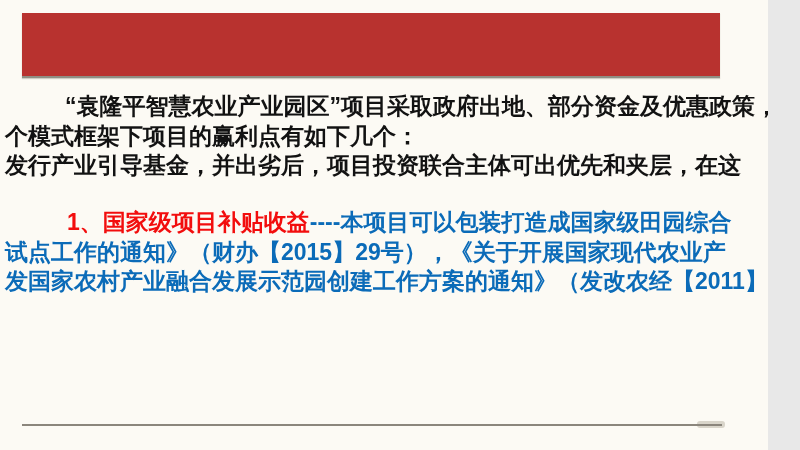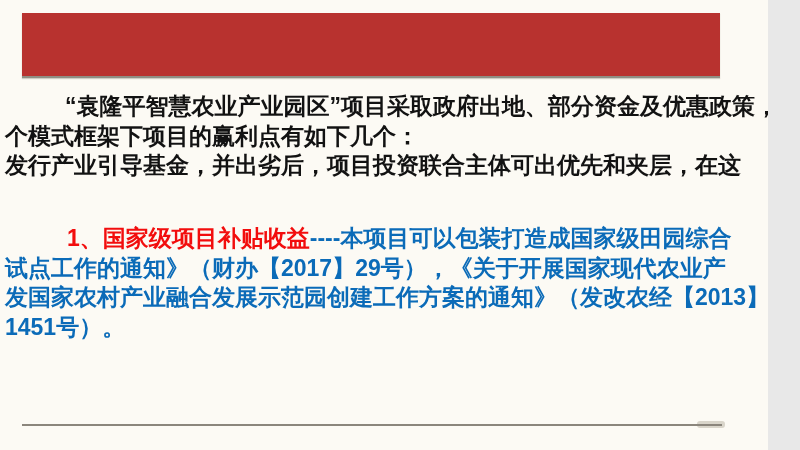--- a/index.html
+++ b/index.html
@@ -33,21 +33,21 @@
     font-weight: 700;
     line-height: 29.5px;
     letter-spacing: 0px;
     white-space: nowrap;
   }
   .para-1 {
     top: 92px;
     color: #121212;
   }
   .para-2 {
-    top: 224px;
+    top: 208px;
     color: #0B6BB8;
   }
   .line {
     display: block;
     height: 29.5px;
   }
   .indent-1 { text-indent: 60px; }
   .indent-2 { text-indent: 62px; }
   .heading-red { color: #F20D0D; }
   .divider {
@@ -78,21 +78,20 @@
   <div class="title-banner"></div>
 
   <div class="para para-1">
     <span class="line indent-1">“袁隆平智慧农业产业园区”项目采取政府出地、部分资金及优惠政策，</span>
     <span class="line">个模式框架下项目的赢利点有如下几个：</span>
     <span class="line">发行产业引导基金，并出劣后，项目投资联合主体可出优先和夹层，在这</span>
   </div>
 
   <div class="para para-2">
     <span class="line indent-2"><span class="heading-red">1、国家级项目补贴收益</span><span>----本项目可以包装打造成国家级田园综合</span></span>
-    <span class="line">试点工作的通知》（财办【2017】29号），《关于开展国家现代农业产</span>
-    <span class="line">发国家农村产业融合发展示范园创建工作方案的通知》（发改农经【2013】</span>
-    <span class="line">1451号）。</span>
+    <span class="line">试点工作的通知》（财办【2015】29号），《关于开展国家现代农业产</span>
+    <span class="line">发国家农村产业融合发展示范园创建工作方案的通知》（发改农经【2011】</span>
   </div>
 
   <div class="divider-cap"></div>
   <div class="divider"></div>
 
 </div>
 
 </body></html>

